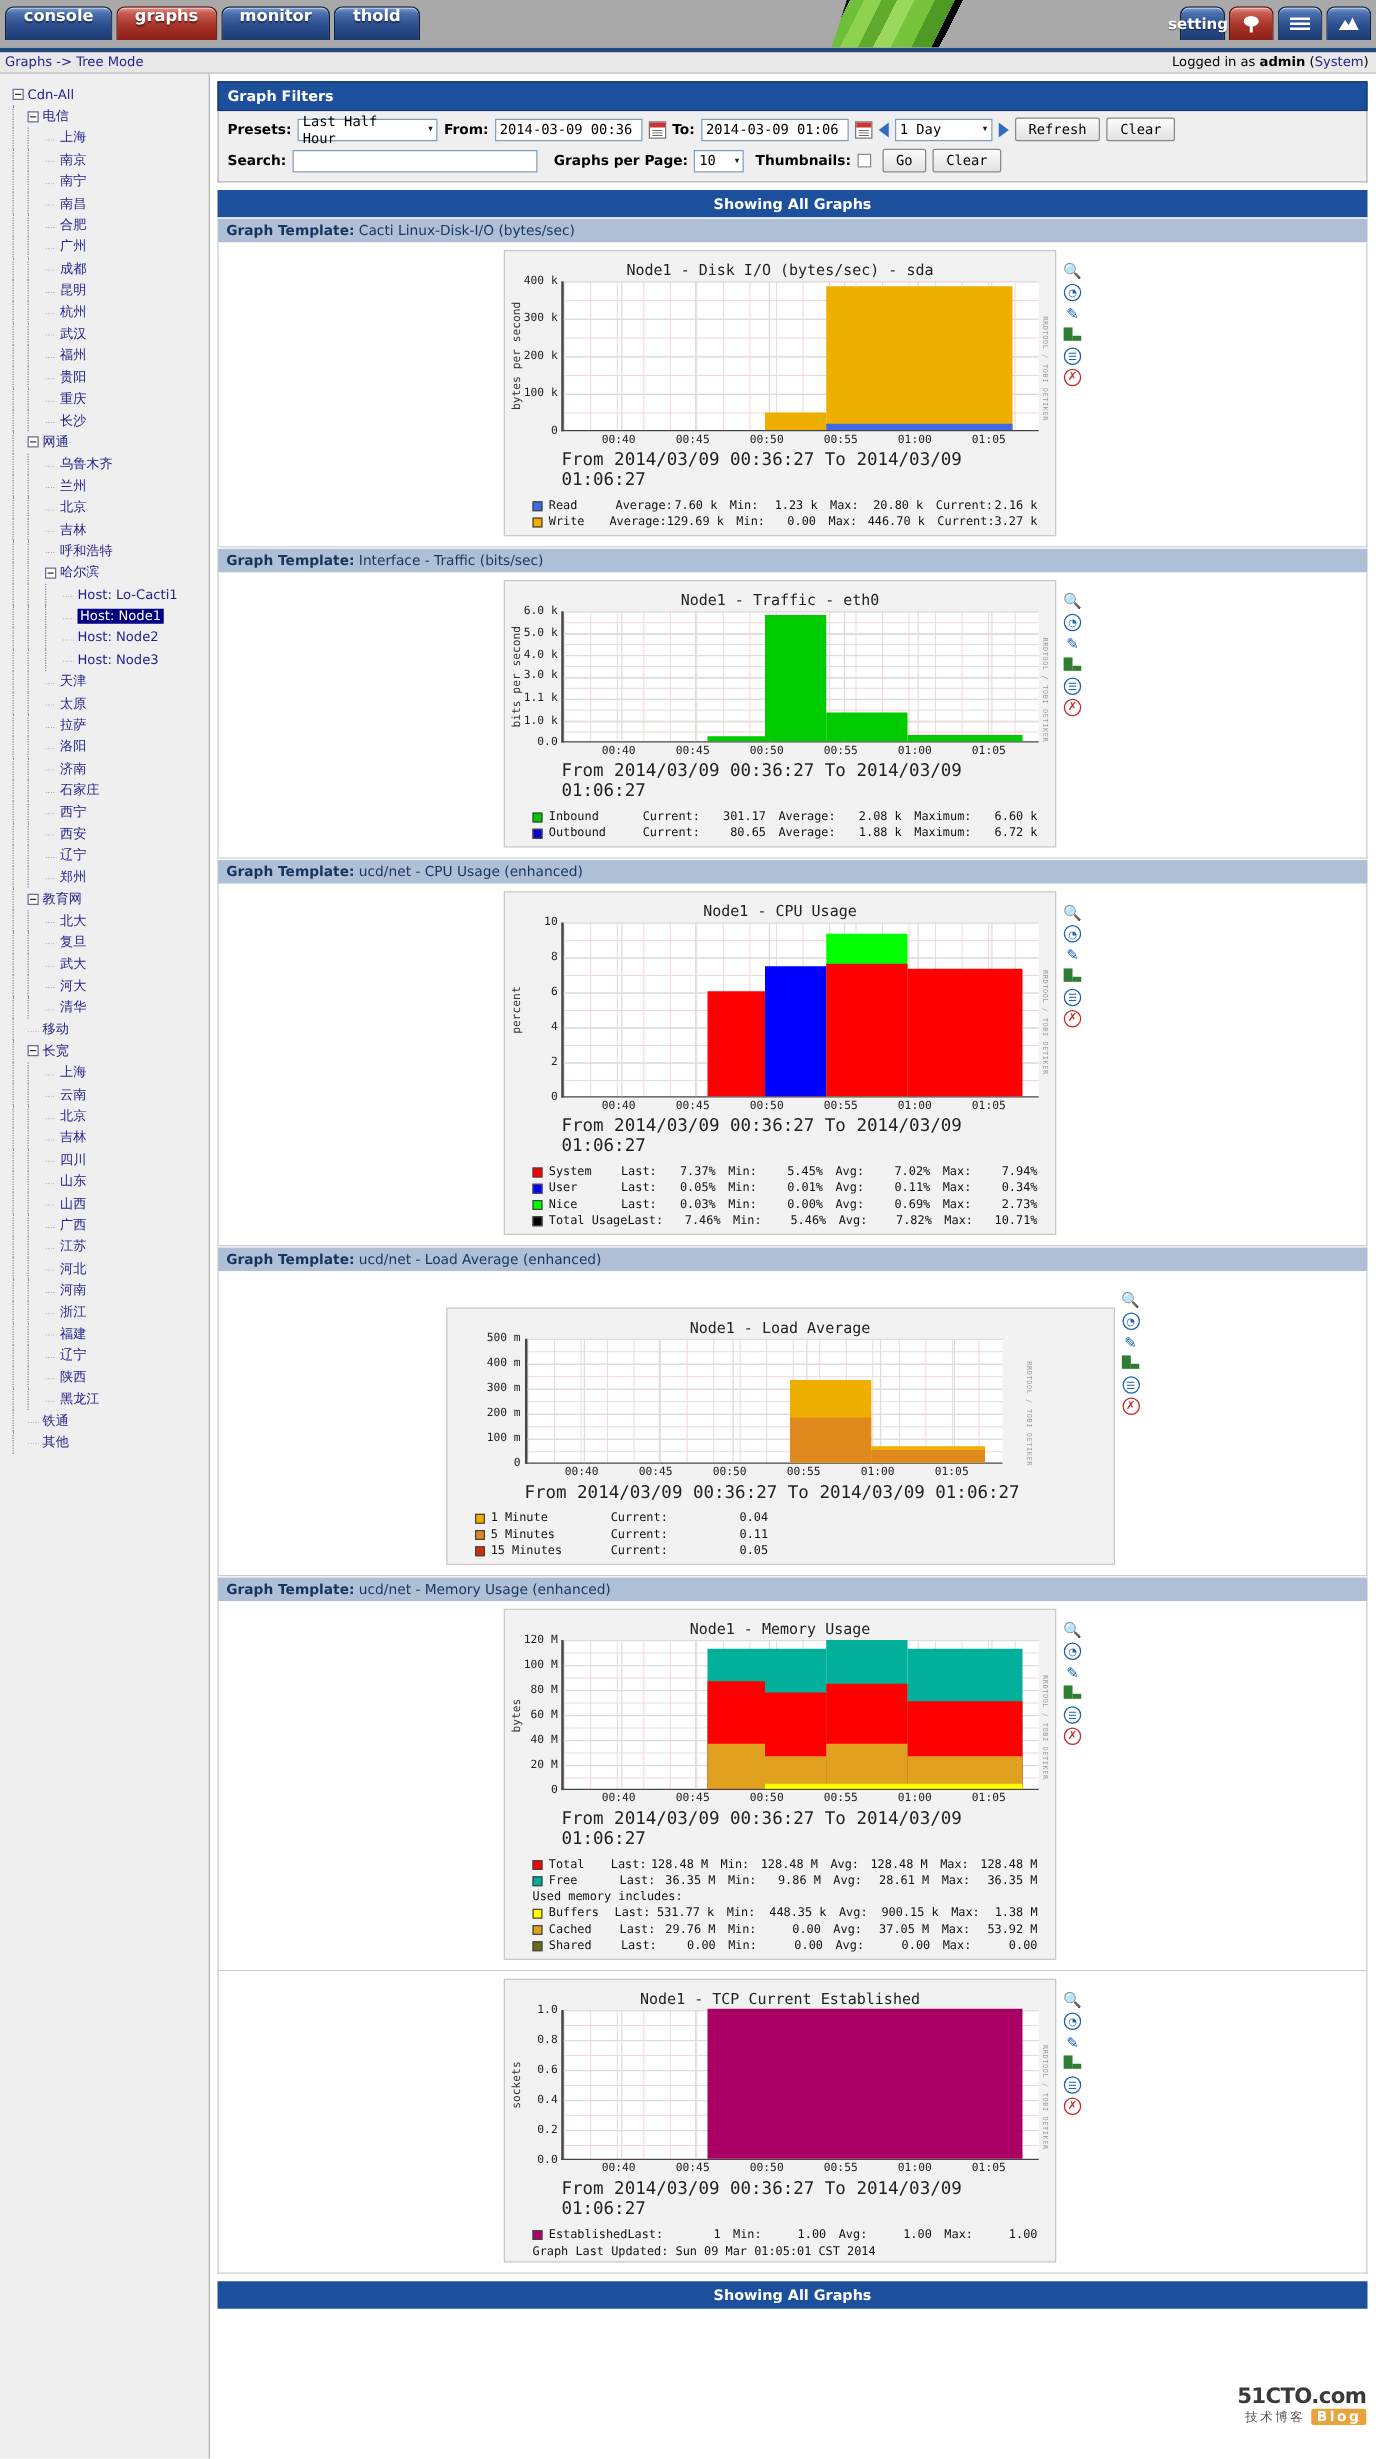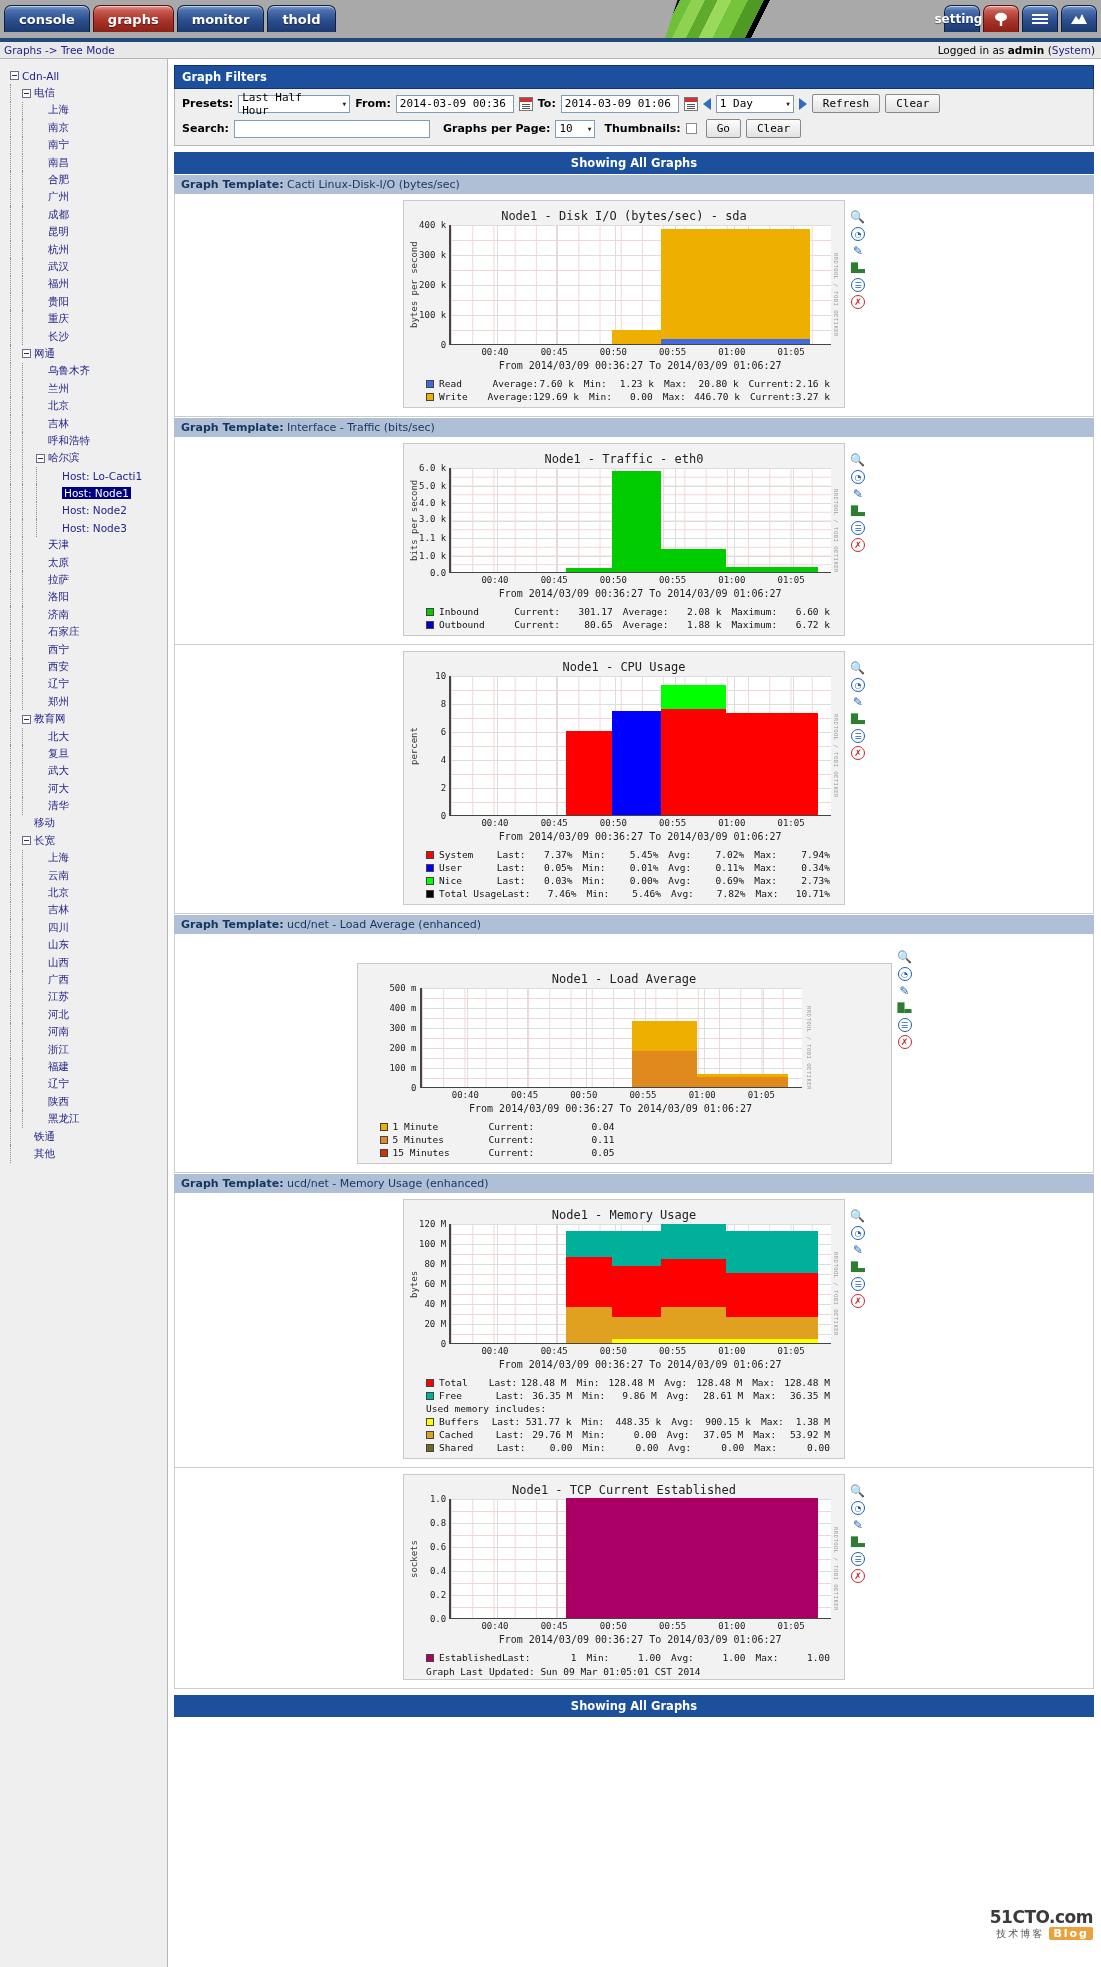--- a/index.html
+++ b/index.html
@@ -12,21 +12,21 @@
   a { color:#23238E; text-decoration:none; }
 
   
   .topbar { position:relative; height:38px; background:#a9a9a9; overflow:hidden; }
   .swoosh { position:absolute; left:672px; top:-4px; width:220px; height:42px;
             background:linear-gradient(100deg,#000 0 3px,#6fbf3a 3px 14px,#8fd24f 14px 28px,#5faa2c 28px 40px,#9ad95c 40px 54px,#76c43c 54px 70px,#4e9a24 70px 86px,#000 86px 92px,transparent 92px);
             transform:skewX(-18deg); }
   .tabs { position:absolute; left:4px; top:5px; display:flex; align-items:flex-end; }
   .tab {
     height:27px; padding:0 14px; margin-right:3px;
-    display:flex; align-items:center; justify-content:center;
+    display:flex; align-items:flex-start; justify-content:center;
     color:#fff; font-weight:bold; font-size:13px;
     border-radius:7px 7px 0 0;
     border:1px solid #12203f; border-bottom:none;
     background:linear-gradient(to bottom,#7f9fd0 0%,#4a6fae 18%,#2b4e8e 55%,#1d3a71 100%);
     box-shadow:inset 0 1px 0 rgba(255,255,255,.55);
     text-shadow:0 1px 1px rgba(0,0,0,.5);
     cursor:pointer;
   }
   .tab.active {
     background:linear-gradient(to bottom,#e49a94 0%,#c85a50 18%,#a8342a 55%,#8d2018 100%);
@@ -118,22 +118,22 @@
   .yticks div { position:absolute; right:3px; transform:translateY(-50%); white-space:nowrap; }
   .plot { position:relative; background:#fff;
           background-image:linear-gradient(to right,#f0d6d6 1px,transparent 1px),
                            linear-gradient(to bottom,#f0d6d6 1px,transparent 1px);
           border-left:2px solid #444; border-bottom:1px solid #444; }
   .plot .vmaj { position:absolute; top:0; bottom:0; width:1px; background:#ddd; }
   .plot .hmaj { position:absolute; left:0; right:0; height:1px; background:#ddd; }
   .xticks { font-family:"DejaVu Sans Mono","Liberation Mono",monospace; font-size:9px;
             color:#222; position:relative; height:14px; }
   .xticks div { position:absolute; transform:translateX(-50%); top:2px; }
-  .fromto { text-align:center; font-family:"DejaVu Sans Mono","Liberation Mono",monospace;
-            font-size:10px; color:#222; margin-top:1px; }
+  .fromto { text-align:left; font-family:"DejaVu Sans Mono","Liberation Mono",monospace;
+            font-size:14px; color:#222; margin-top:1px; }
   .legend { font-family:"DejaVu Sans Mono","Liberation Mono",monospace; font-size:9.5px;
             color:#111; padding:6px 0 2px 18px; line-height:13px; }
   .legend .lrow { white-space:pre; display:flex; align-items:center; }
   .sw { width:8px; height:8px; display:inline-block; margin-right:5px; border:1px solid #444; flex:none; }
   .icons { display:flex; flex-direction:column; gap:3px; padding:10px 0 0 6px; }
   .ic { width:14px; height:14px; border-radius:50%; display:flex; align-items:center;
         justify-content:center; font-size:9px; cursor:pointer; }
   .ic.mag { color:#1a5fb4; font-size:12px; }
   .ic.clock { border:1.5px solid #1a5fb4; color:#1a5fb4; font-size:8px; }
   .ic.bar { color:#2e7d32; }
@@ -732,20 +732,21 @@
           </div>
           <div class="icons">
             <div class="ic mag">🔍</div>
             <div class="ic clock">◔</div>
             <div class="ic mag">✎</div>
             <div class="ic bar">█▃</div>
             <div class="ic page">☰</div>
             <div class="ic red">✗</div>
           </div>
         </div>
+        <div class="tplhdr"><b>Graph Template:</b> <span>ucd/net - CPU Usage (enhanced)</span></div>
         <div class="graph-area">
           <div class="graph-card" style="width: 442px;">
             <div class="gtitle">Node1 - CPU Usage</div>
             <div class="plot-wrap">
               <div class="ylabel" style="height: 140px;">percent</div>
               <div class="yticks" style="width: 46px; height: 140px;">
                 <div style="top: 0px;">10</div>
                 <div style="top: 28px;">8</div>
                 <div style="top: 56px;">6</div>
                 <div style="top: 84px;">4</div>

